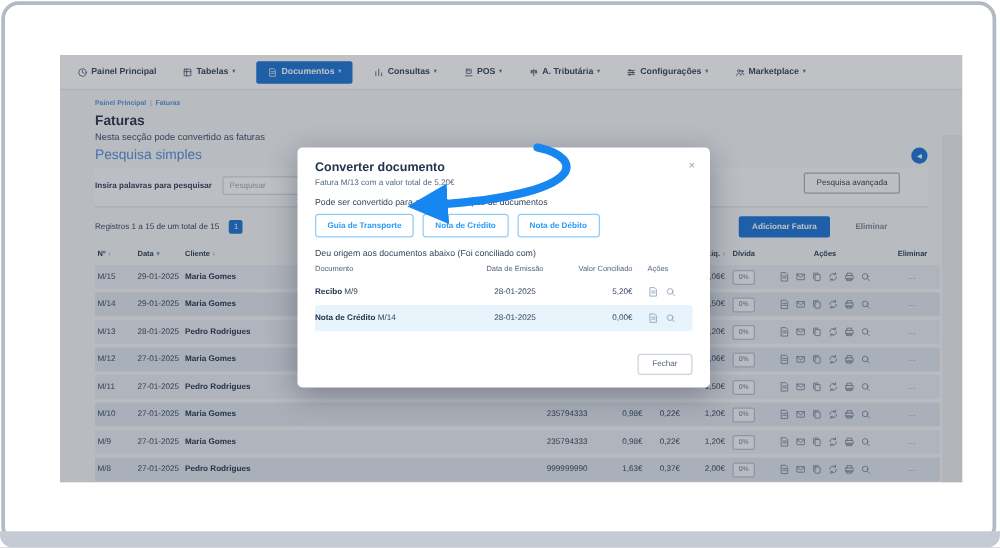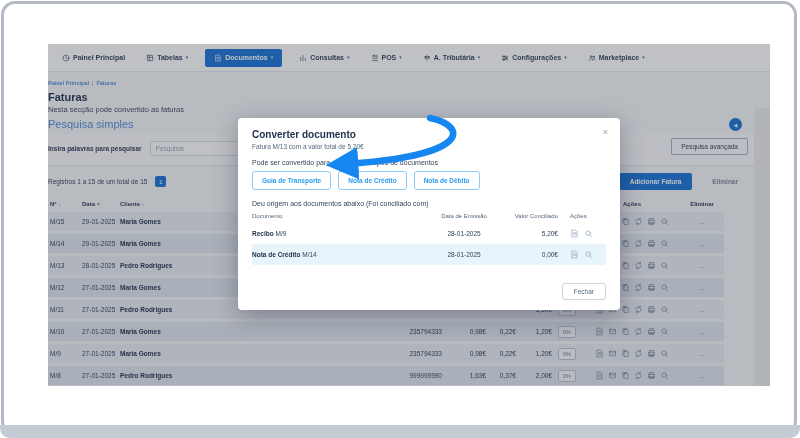--- a/index.html
+++ b/index.html
@@ -24,21 +24,21 @@
   }
   .dim-overlay{position:absolute;inset:0;background:rgba(45,51,64,0.30);z-index:5;}
   
   .nav{height:28px;background:#fff;border-bottom:1px solid #e4e7ec;display:flex;align-items:center;gap:13px;padding:0 10px;box-sizing:border-box;}
   .nav-item{display:flex;align-items:center;gap:3px;font-size:7px;font-weight:700;color:#33445c;white-space:nowrap;padding:5px 4px;border-radius:2px;cursor:pointer;}
   .nav-item.active{background:#1773d6;color:#fff;padding:5px 9px;}
   .nav-item .icn{display:inline-flex;}
   .nav-item .icn svg{width:8px;height:8px;}
   .caret{font-size:5px;line-height:1;opacity:.8;}
   
-  .content{position:relative;padding:0 0;box-sizing:border-box;height:314px;}
+  .content{position:relative;padding:0 28px;box-sizing:border-box;height:314px;}
   .scroll-strip{position:absolute;right:0;top:28px;bottom:0;width:16px;background:#ededef;z-index:1;}
   .breadcrumb{margin-top:8px;font-size:5.5px;color:#4f8fd8;font-weight:700;}
   .breadcrumb .sep{color:#9aa6b6;margin:0 3px;font-weight:400;}
   .collapse-btn{position:absolute;right:28px;top:38px;width:13px;height:13px;border-radius:50%;background:#1773d6;color:#fff;font-size:5px;display:flex;align-items:center;justify-content:center;cursor:pointer;z-index:2;}
   .page-title{margin-top:5px;font-size:11px;font-weight:700;color:#1e2f48;}
   .page-subtitle{margin-top:2px;font-size:7.5px;color:#3a4b63;}
   .section-title{margin-top:4px;font-size:11px;font-weight:400;color:#4f8fd8;}
   .search-band{position:relative;margin-top:4px;background:rgba(255,255,255,0.55);border-bottom:1px solid #dde1e7;padding:7px 0 9px;display:flex;align-items:center;}
   .search-label{font-size:6.5px;font-weight:700;color:#2c3d55;margin-right:8px;}
   .search-input{width:250px;height:15px;border:1px solid #d5dae2;border-radius:2px;background:#fff;font-size:6.5px;padding:0 5px;color:#55677e;box-sizing:border-box;font-family:inherit;}
@@ -59,21 +59,21 @@
   .c-num{padding-left:2px;}
   .c-client{font-weight:700;color:#22344e;}
   .c-r{text-align:right;}
   .c-debt{display:flex;justify-content:flex-start;padding-left:6px;}
   .debt-badge{border:1px solid #b9c2ce;background:rgba(255,255,255,0.65);color:#6b7a8e;font-size:5.5px;padding:2px 4px;border-radius:2px;}
   .c-actions{display:flex;align-items:center;justify-content:center;gap:4px;color:#6f7f94;}
   .c-actions svg{width:9px;height:9px;cursor:pointer;}
   .c-del{text-align:center;color:#6f7f94;letter-spacing:1px;cursor:pointer;}
   
   .modal{
-    position:absolute;left:190px;top:74px;width:382px;height:192px;background:#fff;
+    position:absolute;left:190px;top:74px;width:330px;height:192px;background:#fff;
     border-radius:4px;box-shadow:0 6px 24px rgba(20,30,50,0.35);z-index:10;
     padding:11px 14px;box-sizing:border-box;font-size:7px;color:#33445c;
   }
   .m-title{font-size:10px;font-weight:700;color:#22344e;}
   .m-close{position:absolute;right:12px;top:9px;font-size:9px;color:#8aa0b8;cursor:pointer;}
   .m-sub{margin-top:3px;font-size:6.5px;color:#55677e;}
   .m-desc{margin-top:9px;font-size:7px;color:#33445c;}
   .m-type-row{margin-top:5px;display:flex;gap:7px;}
   .type-btn{border:1px solid #8ecdf8;background:#fff;color:#2b9cf2;font-size:6.5px;font-weight:700;padding:5px 9px;border-radius:3px;font-family:inherit;cursor:pointer;}
   .m-origin{margin-top:10px;font-size:7px;color:#33445c;}

